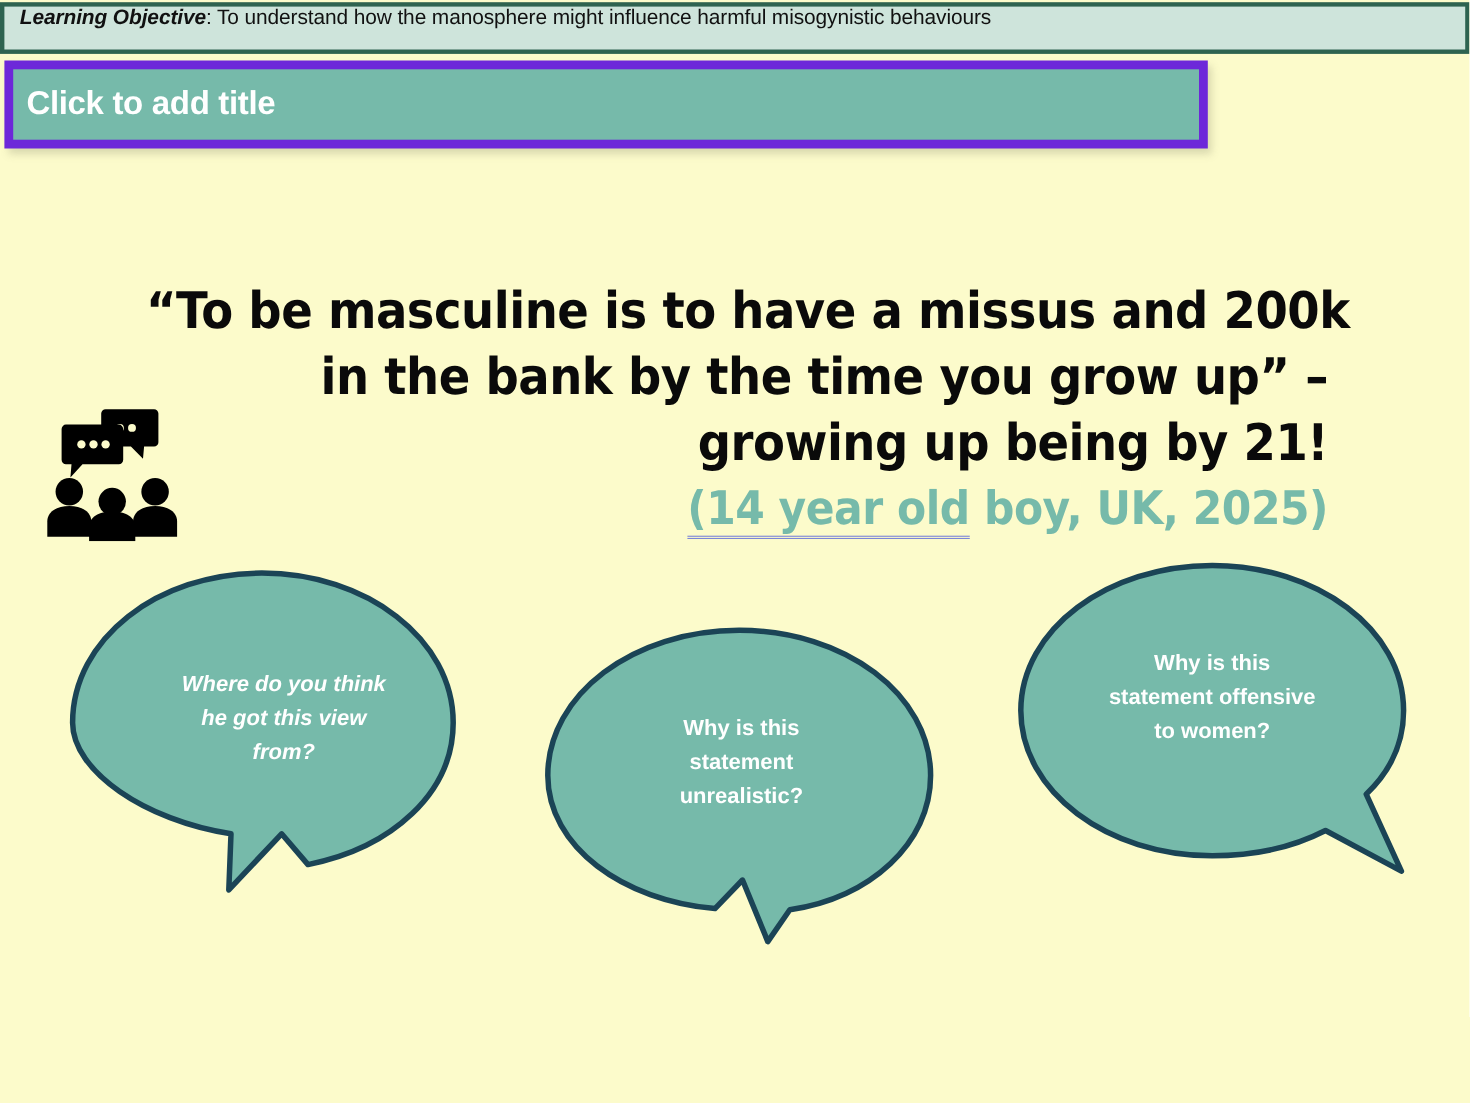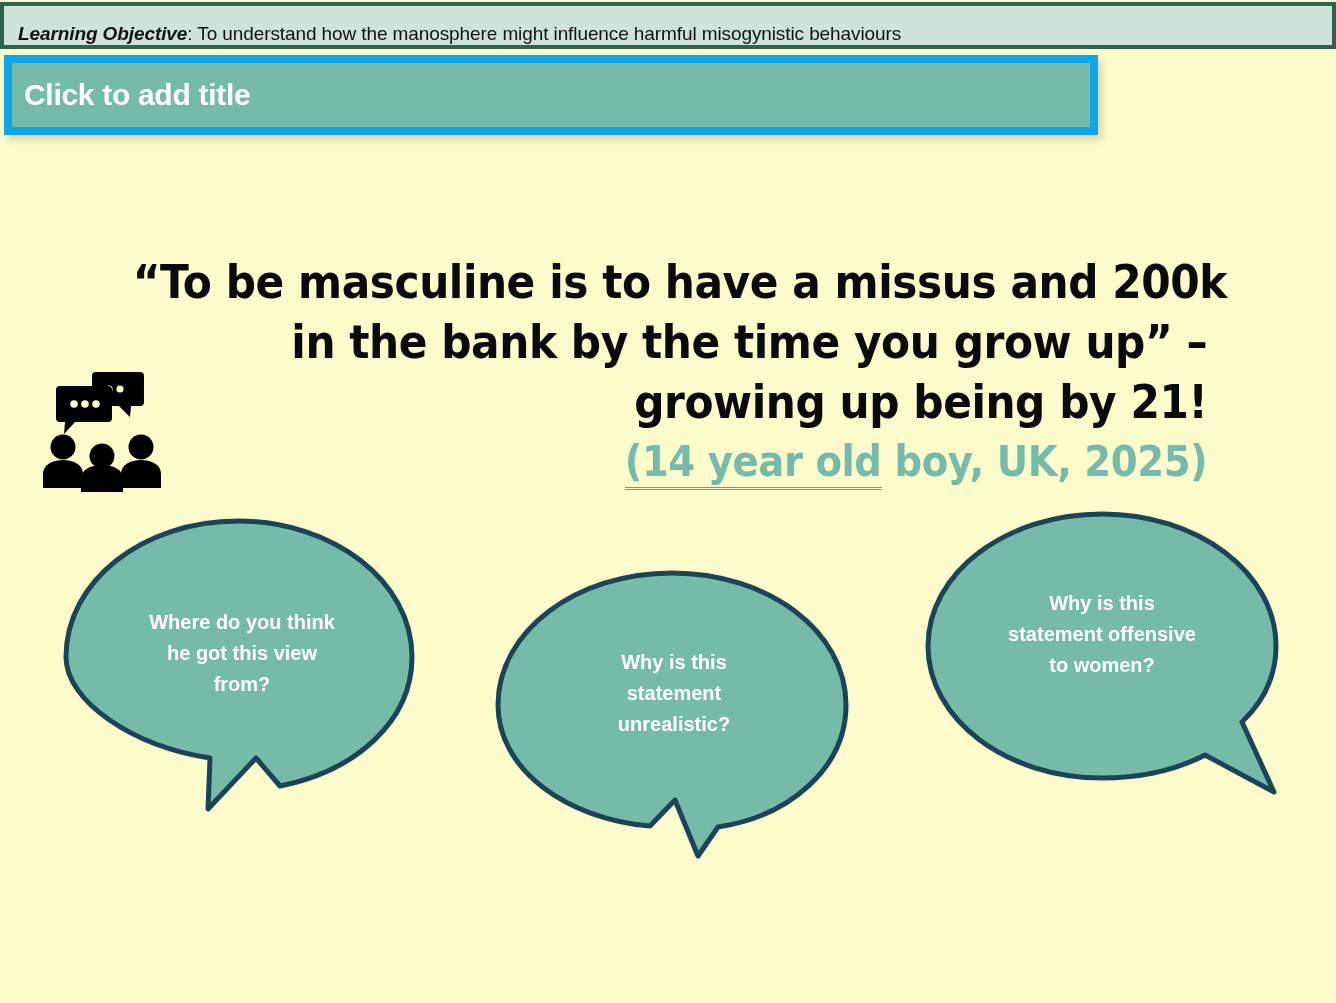--- a/index.html
+++ b/index.html
@@ -32,21 +32,21 @@
     background: #2E6350;
     box-sizing: border-box;
     padding: 4px 4px 4px 4px;
   }
   .lo-inner {
     width: 100%;
     height: 100%;
     background: #CEE4DB;
     box-sizing: border-box;
     display: flex;
-    align-items: flex-end;
+    align-items: flex-start;
     padding-left: 14px;
   }
   .lo-text {
     font-family: "Liberation Sans", sans-serif;
     font-size: 19px;
     color: #111111;
     white-space: nowrap;
     letter-spacing: -0.1px;
   }
   .lo-label {
@@ -54,21 +54,21 @@
     font-style: italic;
   }
 
   
   .title-box {
     position: absolute;
     left: 4px;
     top: 55px;
     width: 1094px;
     height: 80px;
-    background: #0ea5e9;
+    background: #6d28d9;
     box-sizing: border-box;
     padding: 8px;
     box-shadow: 4px 5px 7px rgba(140,140,110,0.30);
   }
   .title-fill {
     width: 100%;
     height: 100%;
     background: #76BAAA;
     display: flex;
     align-items: center;
@@ -143,21 +143,21 @@
     font-family: "Liberation Sans", sans-serif;
     font-weight: bold;
     font-size: 20px;
     line-height: 31px;
     text-align: center;
     white-space: pre-line;
     pointer-events: none;
   }
 
   #bubble-1 { left: 60px;  top: 515px; width: 360px; height: 300px; }
-  #bubble-1 .bubble-text { left: 42px; top: 92px; width: 280px; }
+  #bubble-1 .bubble-text { left: 58px; top: 92px; width: 280px; font-style: italic; }
 
   #bubble-2 { left: 492px; top: 567px; width: 360px; height: 300px; }
   #bubble-2 .bubble-text { left: 42px; top: 80px; width: 280px; }
 
   #bubble-3 { left: 922px; top: 508px; width: 360px; height: 300px; }
   #bubble-3 .bubble-text { left: 30px; top: 80px; width: 300px; }
 </style>
 </head>
 <body>
 

